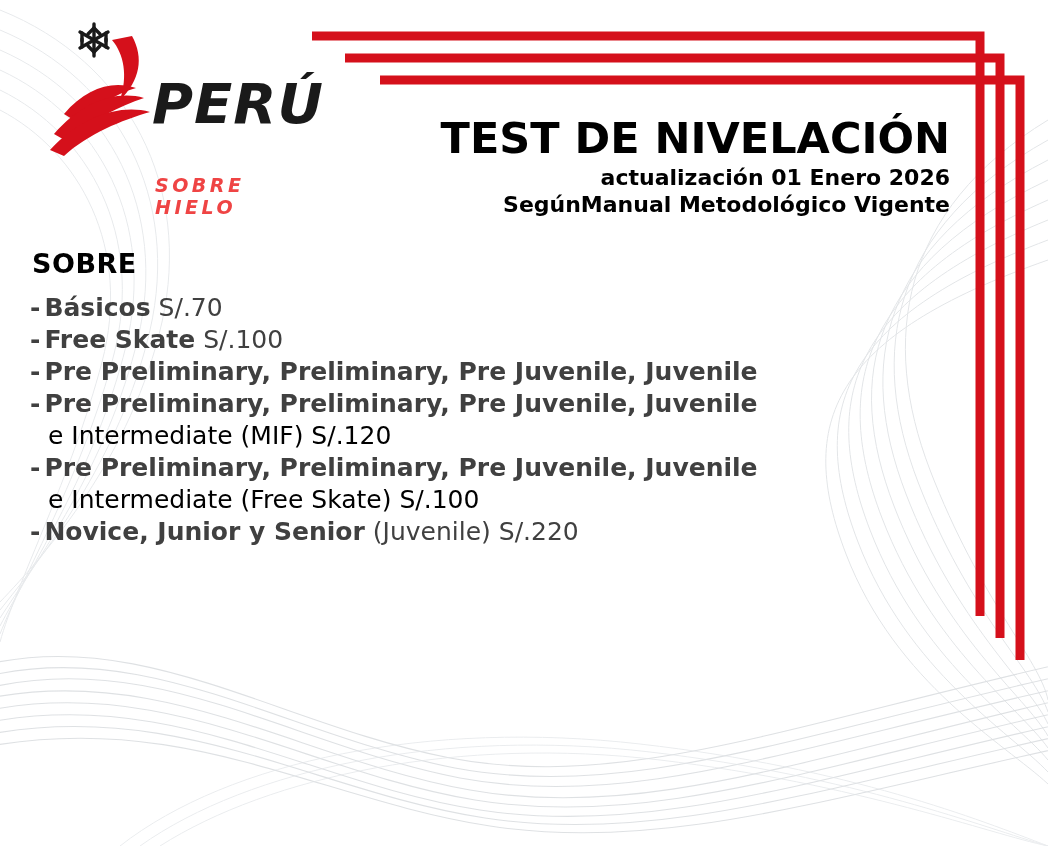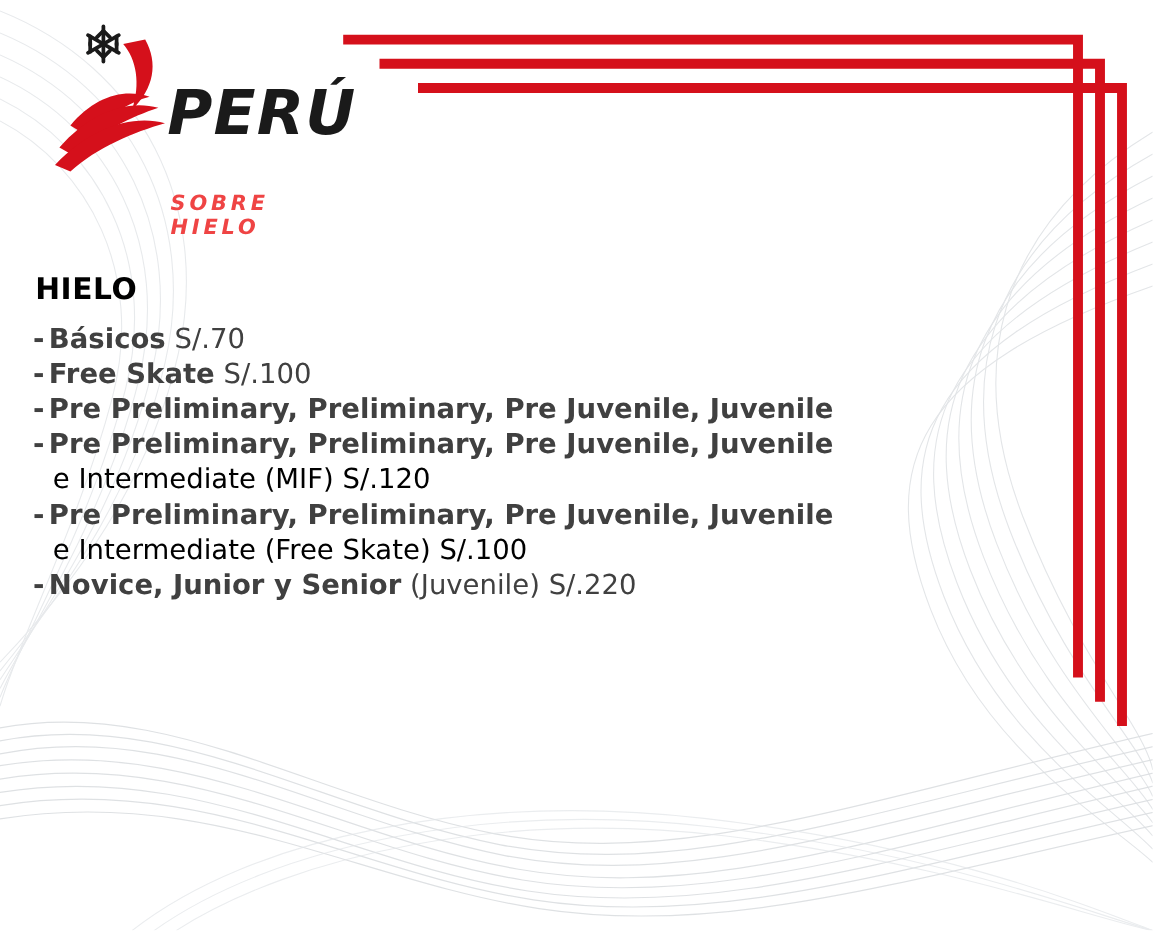--- a/index.html
+++ b/index.html
@@ -207,22 +207,27 @@
         <line x1="58" y1="15" x2="58" y2="23"></line>
         <line x1="82" y1="29" x2="82" y2="21"></line>
         <line x1="58" y1="29" x2="58" y2="21"></line>
         <line x1="82" y1="15" x2="82" y2="23"></line>
       </g>
     </svg>
     <div class="logo-text">PERÚ</div>
     <div class="logo-sub">SOBRE HIELO</div>
   </div>
 
-
-  <div class="costs-heading">HIELO</div>
+  <div class="title-block">
+    <div class="title-main">TEST DE NIVELACIÓN</div>
+    <div class="title-sub1">actualización 01 Enero 2026</div>
+    <div class="title-sub2">SegúnManual Metodológico Vigente</div>
+  </div>
+
+  <div class="costs-heading">SOBRE</div>
 
   <div class="costs-list">
 
     <div class="cost-row">
       <span class="dash">-</span><span class="bold">Básicos</span> <span class="reg">S/.70</span>
     </div>
 
     <div class="cost-row">
       <span class="dash">-</span><span class="bold">Free Skate</span> <span class="reg">S/.100</span>
     </div>

